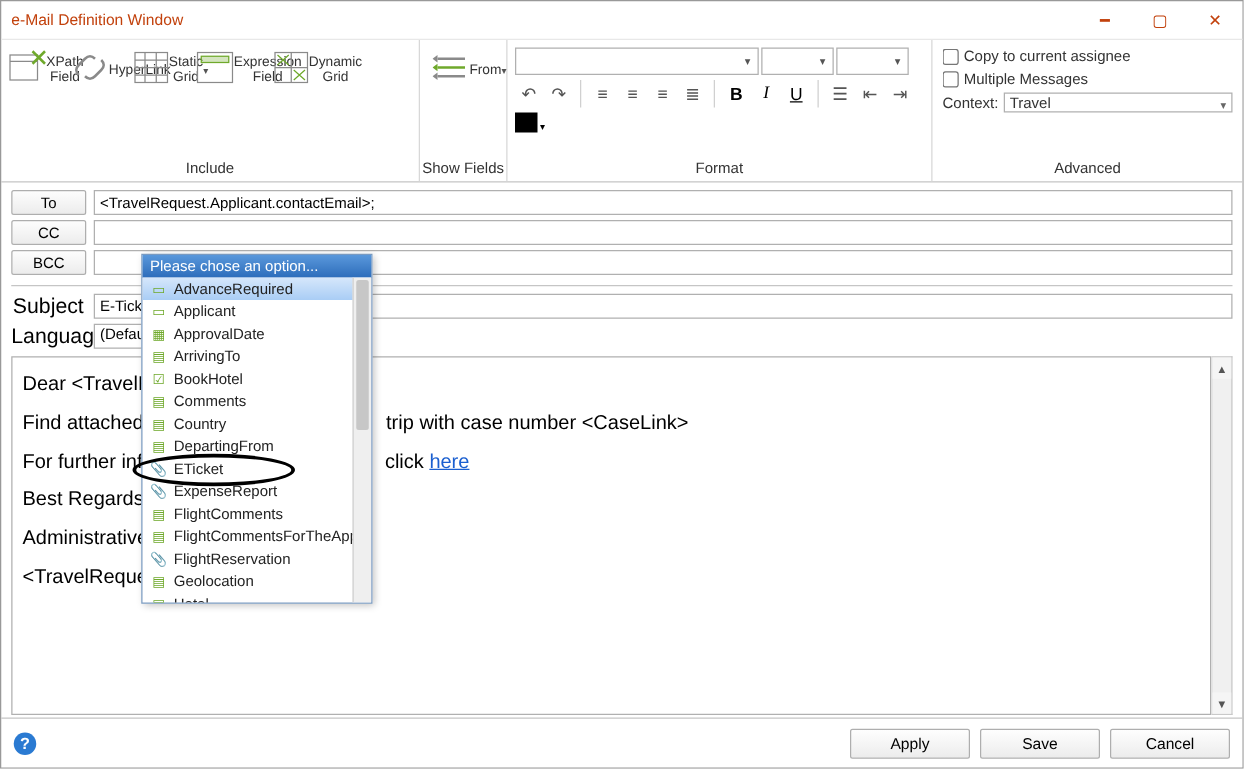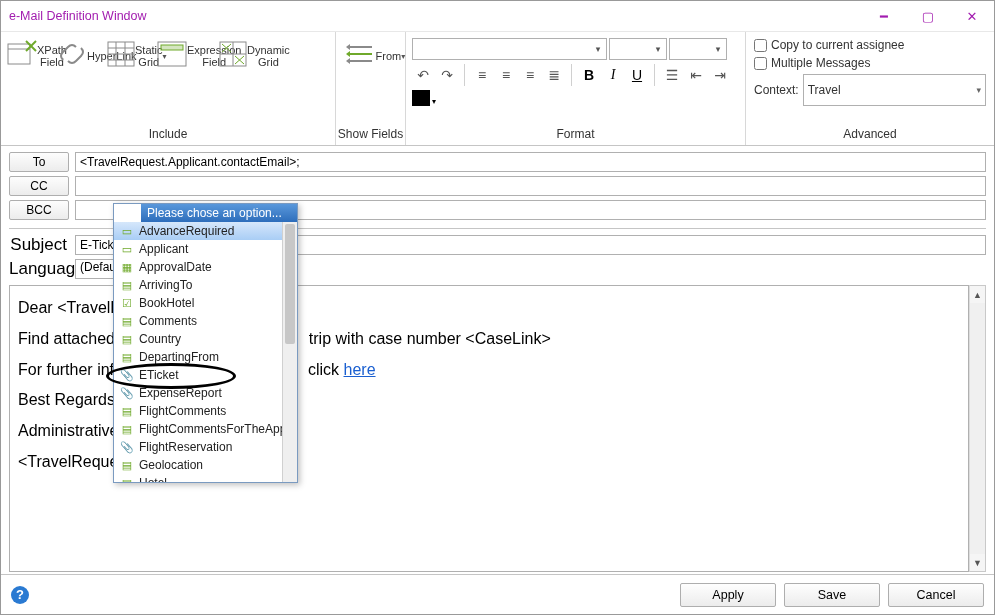--- a/index.html
+++ b/index.html
@@ -1,20 +1,20 @@
 <!DOCTYPE html>
 <html><head>
 <meta charset="utf-8">
 <style>
   * { box-sizing: border-box; font-family: "Segoe UI", Tahoma, sans-serif; }
   html, body { margin: 0; padding: 0; width: 995px; height: 615px; overflow: hidden; background:#fff; }
   .window { width: 995px; height: 615px; border: 1px solid #999; display: flex; flex-direction: column; background:#fff; }
 
   
-  .titlebar { height: 30px; display: flex; align-items: center; padding-left: 8px; font-size: 12.5px; color:#a21caf; }
+  .titlebar { height: 30px; display: flex; align-items: center; padding-left: 8px; font-size: 12.5px; color:#c2410c; }
   .titlebar .title { flex: 1; }
   .winbtn { width: 44px; height: 30px; display:flex; align-items:center; justify-content:center; font-size:13px; }
 
   
   .ribbon { display: flex; border-top:1px solid #e8e8e8; border-bottom: 1px solid #c5c5c5; height: 115px; }
   .ribbon-group { display:flex; flex-direction:column; border-right:1px solid #d8d8d8; }
   .ribbon-body { flex:1; display:flex; align-items:flex-start; padding: 4px 6px 0 6px; }
   .ribbon-label { text-align:center; font-size:12px; color:#333; padding: 3px 0 4px 0; }
   .rbtn { display:flex; flex-direction:row; align-items:center; width: 50px; padding-top:2px; font-size:11px; color:#333; text-align:center; line-height:1.1; }
   .rbtn .ricon { width:32px; height:32px; display:flex; align-items:center; justify-content:center; margin-bottom:4px;}
@@ -26,21 +26,21 @@
   .combo .arrow { width:16px; text-align:center; color:#555; font-size:9px; }
   .ibtn { width:22px; height:22px; display:flex; align-items:center; justify-content:center; color:#555; font-size:14px; border:1px solid transparent; }
   .colorbtn { display:flex; align-items:flex-end;}
   .colorbtn .swatch{ width:18px; height:16px; background:#000; }
   .sep { width:1px; height:22px; background:#d0d0d0; margin:0 4px;}
 
   
   .adv { font-size:12px; color:#333; padding:4px 8px; }
   .adv label { display:flex; align-items:center; gap:4px; height:18px;}
   .adv .row { display:flex; align-items:center; gap:4px; margin-top:2px;}
-  .adv .sel { flex:1; height:32px; border:1px solid #b0b0b0; padding:0 18px 0 4px; display:flex; align-items:center; position:relative; background:#fff;}
+  .adv .sel { flex:1; height:16px; border:1px solid #b0b0b0; padding:0 18px 0 4px; display:flex; align-items:flex-end; position:relative; background:#fff;}
   .adv .sel::after{ content:"▾"; position:absolute; right:4px; font-size:9px; color:#666;}
 
   
   .fields { padding: 6px 8px 0 8px; }
   .frow { display:flex; align-items:flex-start; gap:6px; margin-bottom:4px; }
   .fbtn { width:60px; height:20px; border:1px solid #aeaeae; border-radius:2px; font-size:12px; background: linear-gradient(#fdfdfd,#ececec); text-align:center; line-height:18px;}
   .finput { flex:1; height:20px; border:1px solid #b0b0b0; padding:0 4px; font-size:12px; background:#fff; }
   .flabel { width:60px; font-size:17px; text-align:right; padding-right:2px;}
   .langsel { position:relative; }
 
@@ -54,21 +54,21 @@
   .vscroll .arrow.bot{ position:absolute; bottom:0; left:0; right:0;}
 
   
   .footer { height:40px; border-top:1px solid #c5c5c5; display:flex; align-items:center; padding:0 10px; }
   .footer .spacer{ flex:1;}
   .footer .btn { width:96px; height:24px; border:1px solid #aeaeae; border-radius:2px; background:linear-gradient(#fefefe,#ececec); font-size:12.5px; margin-left:8px; text-align:center; line-height:22px;}
   .helpicon{ width:18px; height:18px; border-radius:50%; background:#2a7ad2; color:#fff; font-weight:bold; display:flex; align-items:center; justify-content:center; font-size:13px;}
 
   
   .popup { position:absolute; border:1px solid #7a9ac0; background:#fff; width:185px; box-shadow:2px 2px 6px rgba(0,0,0,.25); z-index:50;}
-  .popup-header{ background: linear-gradient(#5a98db,#2d6dbb); color:#fff; font-size:12px; padding:2px 6px;margin-left:27px;}
+  .popup-header{ background: linear-gradient(#5a98db,#2d6dbb); color:#fff; font-size:12px; padding:2px 6px;}
   .popup-list{ max-height:260px; overflow:hidden; position:relative;}
   .popup-item{ display:flex; align-items:center; gap:5px; height:18px; padding:0 6px; font-size:12px; color:#222;}
   .popup-item .pi-icon{ width:14px; height:14px; display:flex; align-items:center; justify-content:center; font-size:11px;}
   .popup-item.selected{ background:linear-gradient(#d6e7fb,#a9cdf5); }
   .popup-scroll{ position:absolute; right:0; top:0; bottom:0; width:15px; background:#efefef; border-left:1px solid #d0d0d0;}
   .popup-scroll .thumb{ position:absolute; left:2px; right:2px; top:2px; height:120px; background:#c7c7c7; border-radius:2px;}
 
   
   .highlight-ring { position:absolute; border:3px solid #000; border-radius:50%/50%; pointer-events:none; z-index:60;}
 

